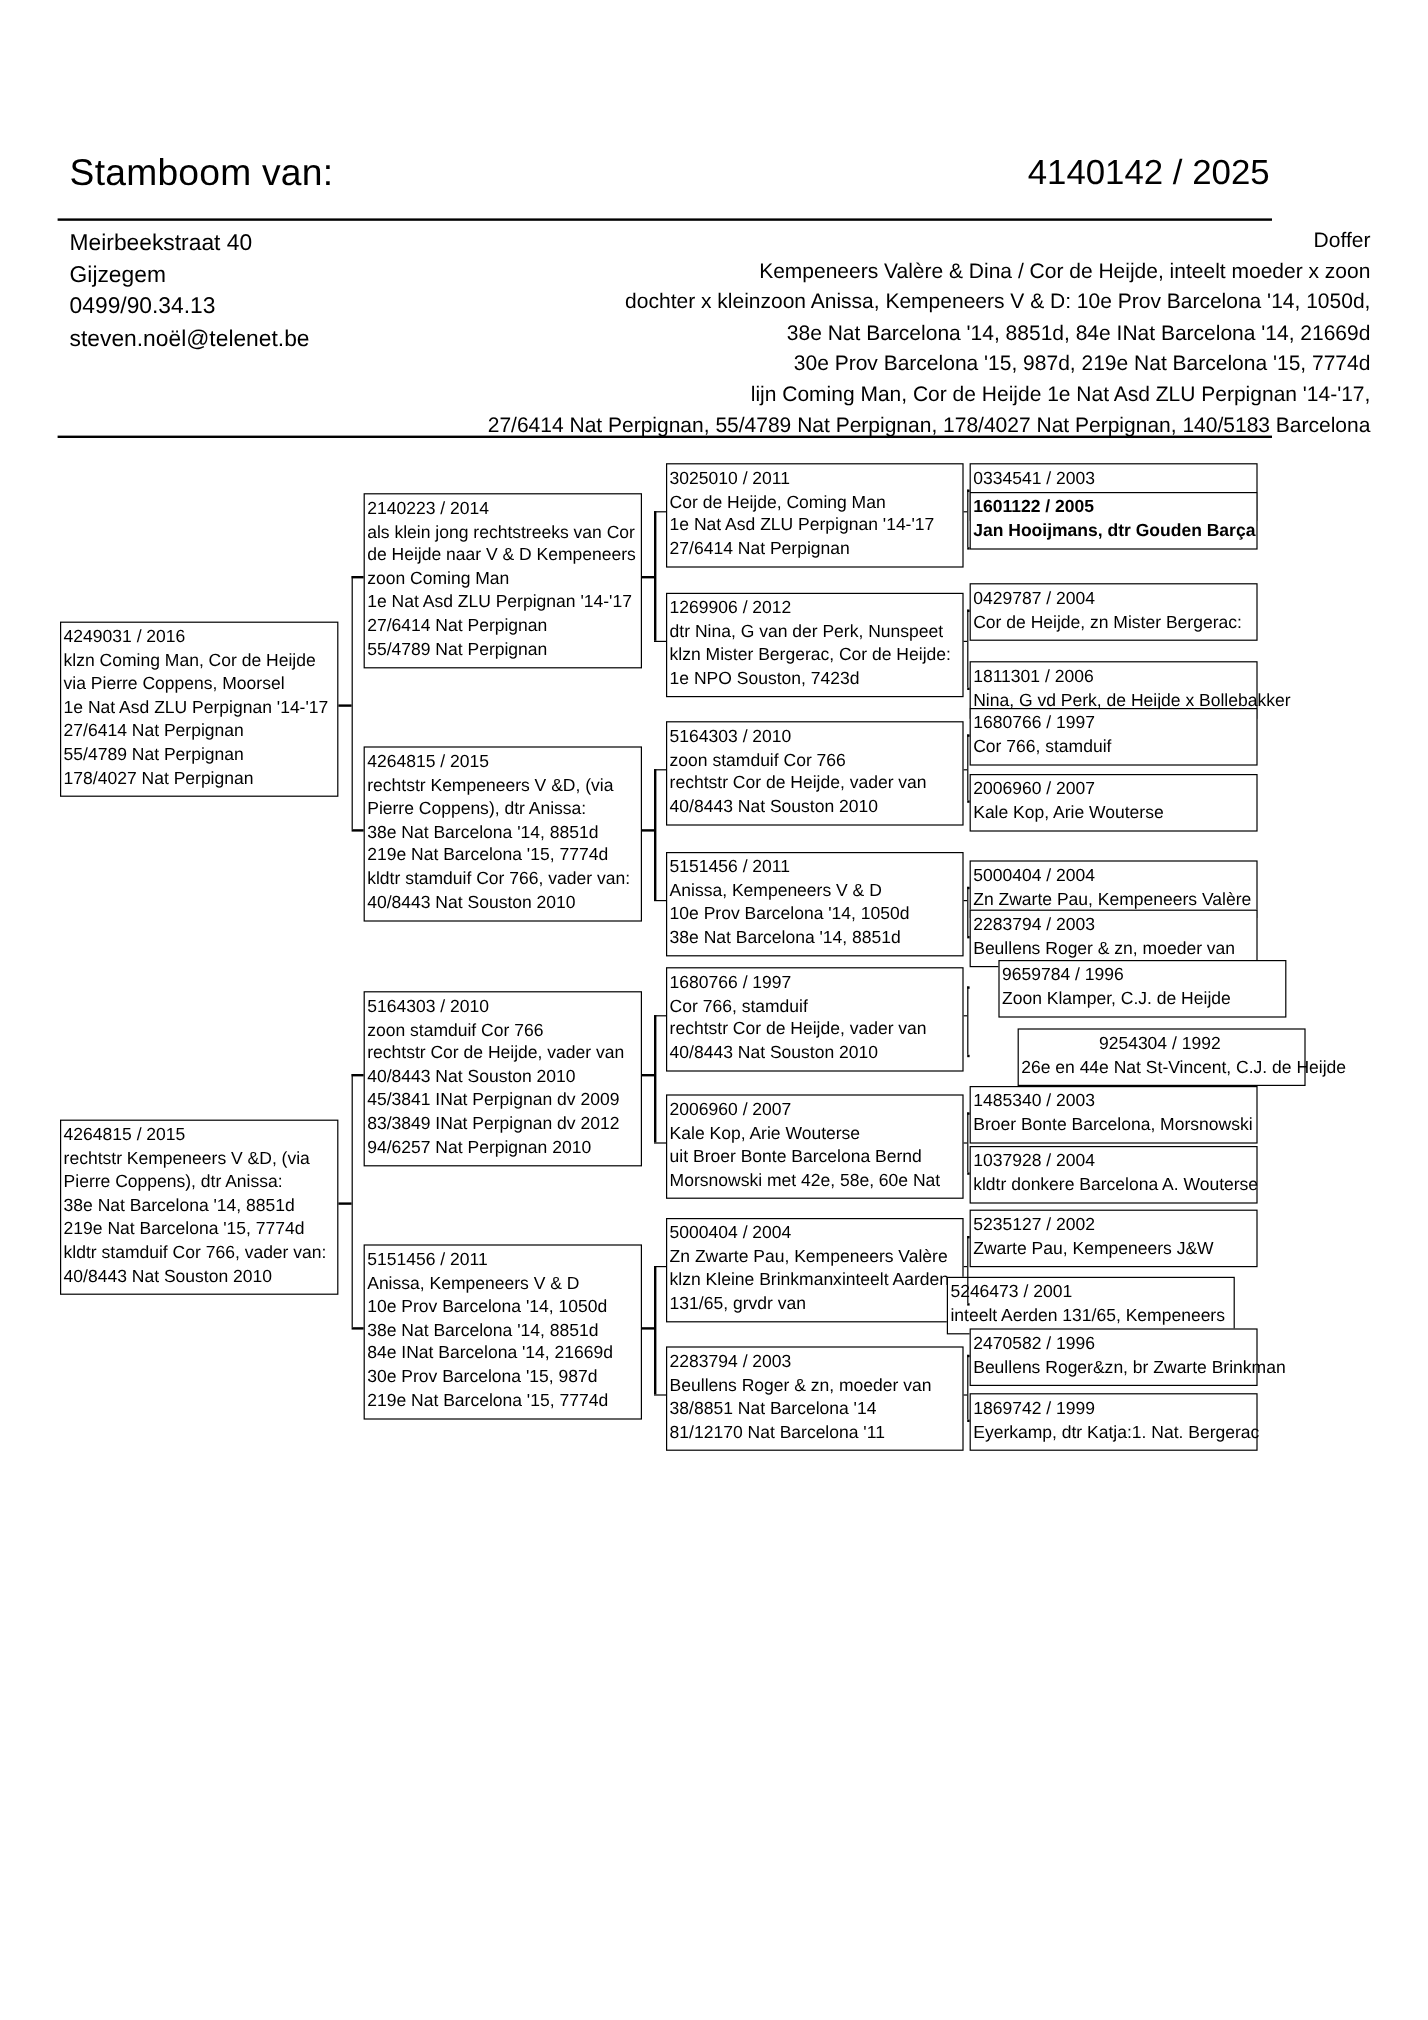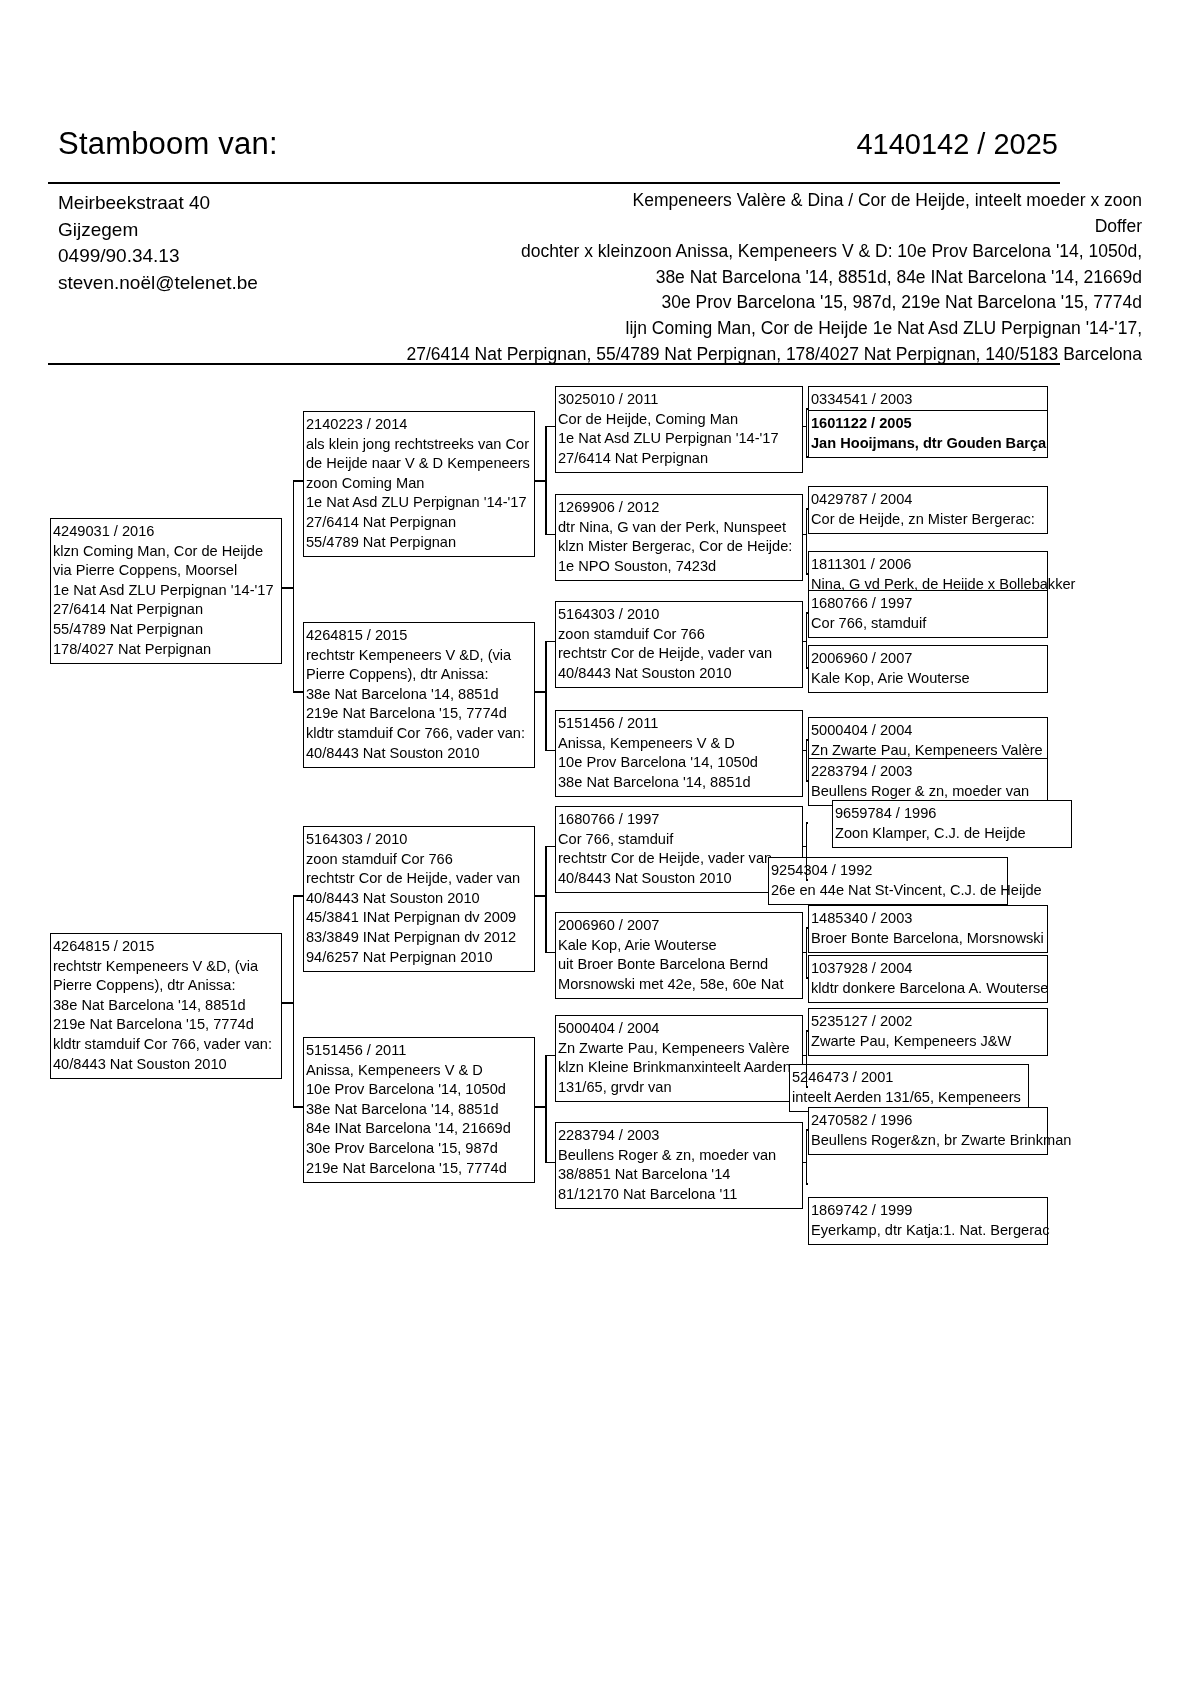--- a/index.html
+++ b/index.html
@@ -79,22 +79,22 @@
   <div class="rule rule-top"></div>
 
   <div class="hdr-left">
     <div>Meirbeekstraat 40</div>
     <div> Gijzegem</div>
     <div>0499/90.34.13</div>
     <div>steven.noël@telenet.be</div>
   </div>
 
   <div class="hdr-right">
+    <div>Doffer</div>
     <div>Kempeneers Valère &amp; Dina / Cor de Heijde, inteelt moeder x zoon</div>
-    <div>Doffer</div>
     <div>dochter x kleinzoon Anissa, Kempeneers V &amp; D: 10e Prov Barcelona '14, 1050d,</div>
     <div>38e Nat Barcelona '14, 8851d, 84e INat Barcelona '14, 21669d</div>
     <div>30e Prov Barcelona '15, 987d, 219e Nat Barcelona '15, 7774d</div>
     <div>lijn Coming Man, Cor de Heijde 1e Nat Asd ZLU Perpignan '14-'17,</div>
     <div>27/6414 Nat Perpignan, 55/4789 Nat Perpignan, 178/4027 Nat Perpignan, 140/5183 Barcelona</div>
   </div>
 
   <div class="rule rule-bottom"></div>
 
   <div class="tree" id="tree">
@@ -229,21 +229,21 @@
         <div class="ln">Zn Zwarte Pau, Kempeneers Valère</div>
       </div>
       <div class="node" style="left: 808px; top: 758px; width: 240px; min-height: 44px;">
         <div class="ln">2283794 / 2003</div>
         <div class="ln">Beullens Roger &amp; zn, moeder van</div>
       </div>
       <div class="node" style="left: 832px; top: 800px; width: 240px; min-height: 44px;">
         <div class="ln">9659784 / 1996</div>
         <div class="ln">Zoon Klamper, C.J. de Heijde</div>
       </div>
-      <div class="node" style="left: 768px; top: 857px; width: 240px; min-height: 44px;">
+      <div class="node" style="left: 848px; top: 857px; width: 240px; min-height: 44px; text-align: center;">
         <div class="ln">9254304 / 1992</div>
         <div class="ln">26e en 44e Nat St-Vincent, C.J. de Heijde</div>
       </div>
       <div class="node" style="left: 808px; top: 905px; width: 240px; min-height: 44px;">
         <div class="ln">1485340 / 2003</div>
         <div class="ln">Broer Bonte Barcelona, Morsnowski</div>
       </div>
       <div class="node" style="left: 808px; top: 955px; width: 240px; min-height: 44px;">
         <div class="ln">1037928 / 2004</div>
         <div class="ln">kldtr donkere Barcelona A. Wouterse</div>
@@ -253,21 +253,21 @@
         <div class="ln">Zwarte Pau, Kempeneers J&amp;W</div>
       </div>
       <div class="node" style="left: 789px; top: 1064px; width: 240px; min-height: 44px;">
         <div class="ln">5246473 / 2001</div>
         <div class="ln">inteelt Aerden 131/65, Kempeneers</div>
       </div>
       <div class="node" style="left: 808px; top: 1107px; width: 240px; min-height: 44px;">
         <div class="ln">2470582 / 1996</div>
         <div class="ln">Beullens Roger&amp;zn, br Zwarte Brinkman</div>
       </div>
-      <div class="node" style="left: 808px; top: 1161px; width: 240px; min-height: 44px; margin-top: 36px;">
+      <div class="node" style="left: 808px; top: 1161px; width: 240px; min-height: 44px;">
         <div class="ln">1869742 / 1999</div>
         <div class="ln">Eyerkamp, dtr Katja:1. Nat. Bergerac</div>
       </div>
       <div class="conn h" style="left: 282px; top: 587px; width: 10.5px;"></div>
       <div class="conn v" style="left: 292.5px; top: 480px; height: 211px;"></div>
       <div class="conn h" style="left: 292.5px; top: 480px; width: 10.5px;"></div>
       <div class="conn h" style="left: 292.5px; top: 691px; width: 10.5px;"></div>
       <div class="conn h" style="left: 282px; top: 1002px; width: 10.5px;"></div>
       <div class="conn v" style="left: 292.5px; top: 895px; height: 211px;"></div>
       <div class="conn h" style="left: 292.5px; top: 895px; width: 10.5px;"></div>

